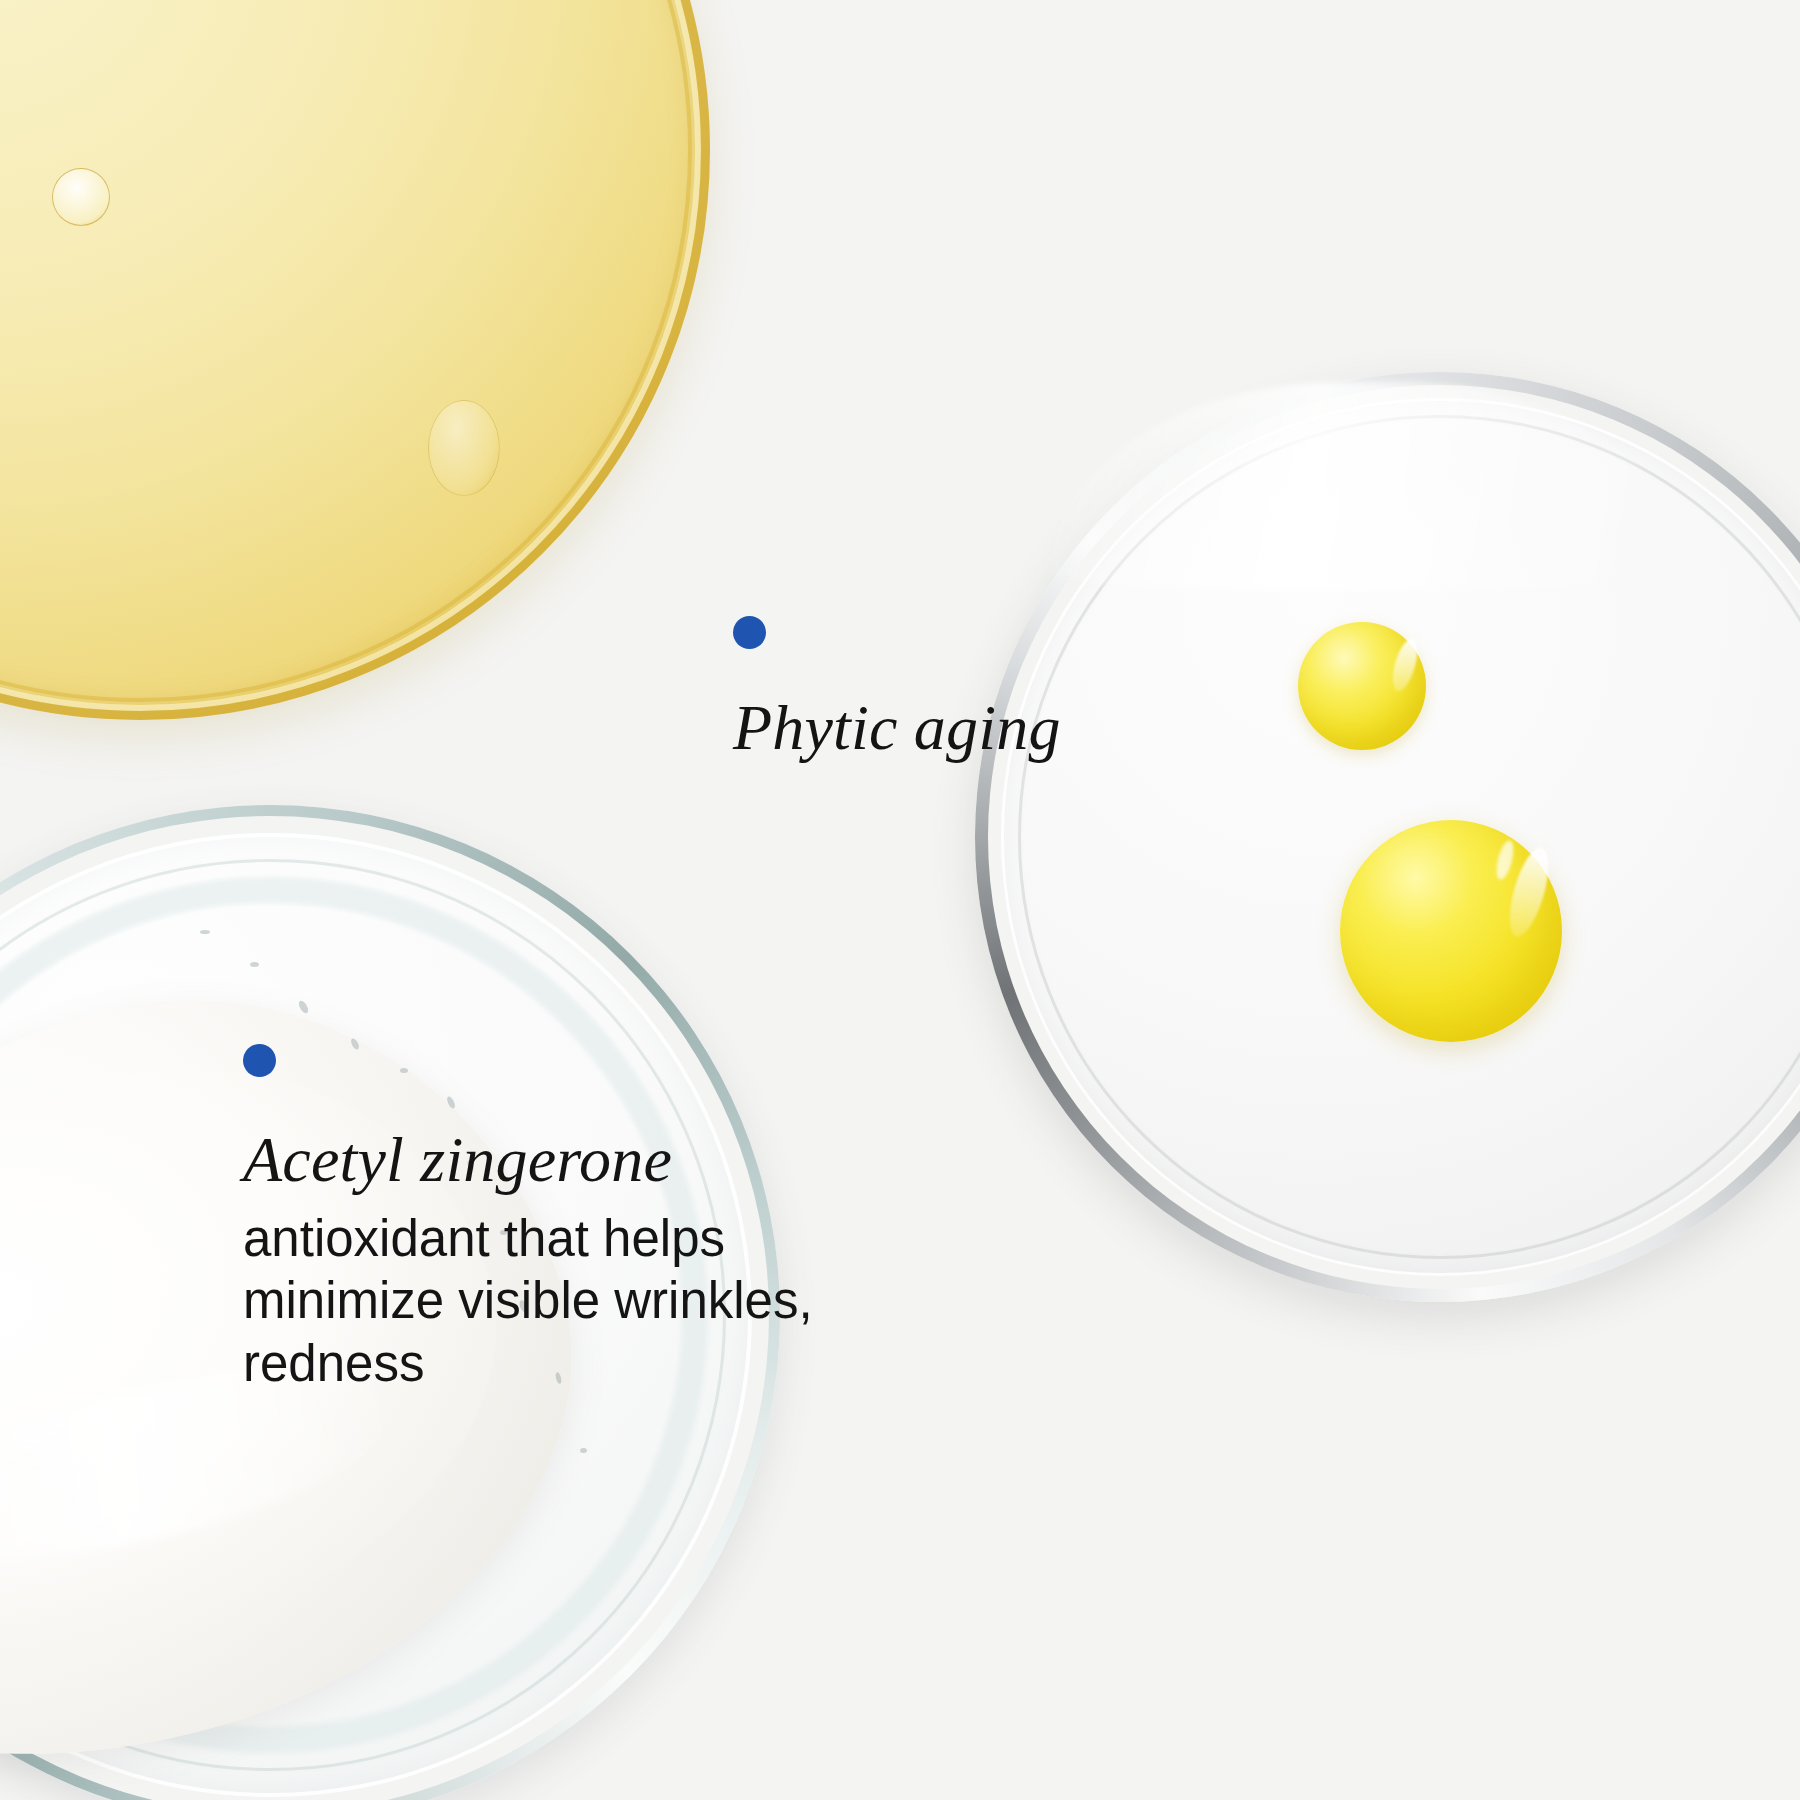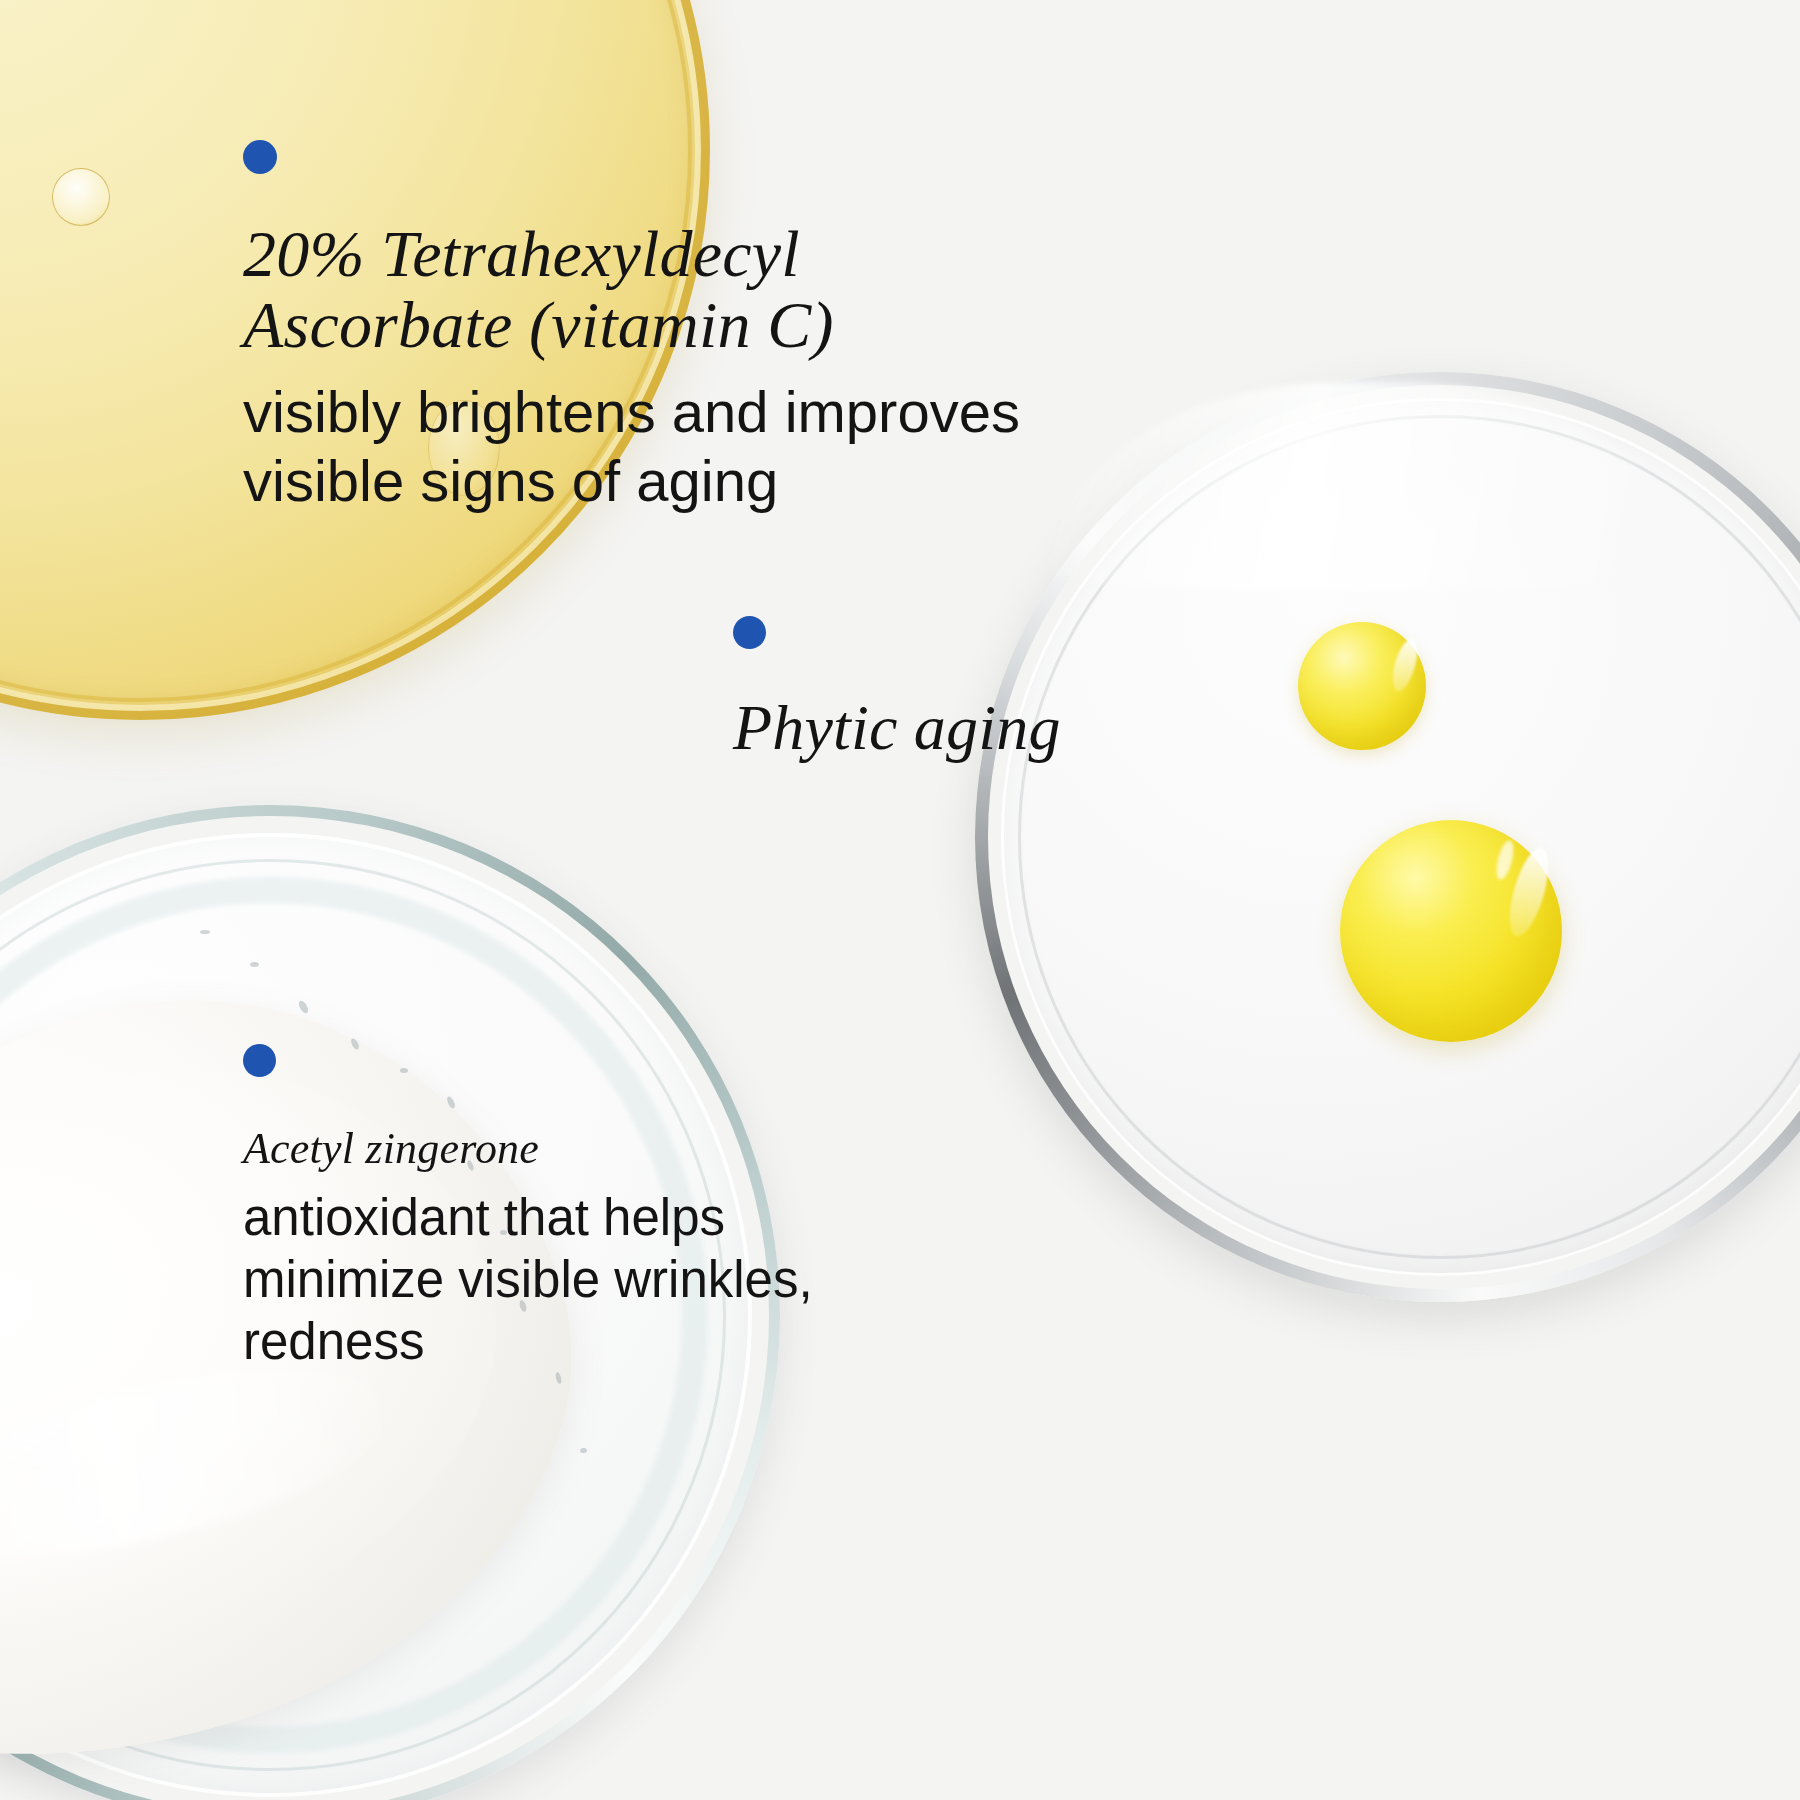--- a/index.html
+++ b/index.html
@@ -265,21 +265,21 @@
 
   
   #callout-phytic { left:733px; top:616px; width:600px; }
   #callout-phytic .bullet { width:33px; height:33px; }
   #callout-phytic .ing-name { font-size:64px; line-height:1.08; margin-top:44px; }
   #callout-phytic .ing-desc { font-size:57px; line-height:1.22; margin-top:16px; }
 
   
   #callout-acetyl { left:243px; top:1044px; width:740px; }
   #callout-acetyl .bullet { width:33px; height:33px; }
-  #callout-acetyl .ing-name { font-size:44px; line-height:1.08; margin-top:48px; }
+  #callout-acetyl .ing-name { font-size:64px; line-height:1.08; margin-top:48px; }
   #callout-acetyl .ing-desc { font-size:51px; line-height:1.22; margin-top:14px; }
 
   .nowrap { white-space:pre-line; }
 </style>
 </head>
 <body style="background: rgb(244, 244, 243);">
 
 <div id="stage">
 
   <div class="photo-layer">
@@ -321,27 +321,20 @@
       <span class="speck" style="left:556px;top:1372px;width:5px;height:12px;transform:rotate(-14deg)"></span>
       <span class="speck" style="left:580px;top:1448px;width:7px;height:5px"></span>
       <span class="speck" style="left:250px;top:962px;width:9px;height:5px"></span>
       <span class="speck" style="left:200px;top:930px;width:10px;height:4px"></span>
     </div>
 
   </div>
 
   <div class="text-layer">
 
-    <div class="callout" id="callout-vitc">
-      <div class="bullet" style="background: rgb(31, 85, 176);"></div>
-      <div class="ing-name nowrap">20% Tetrahexyldecyl
-Ascorbate (vitamin C)</div>
-      <div class="ing-desc nowrap">visibly brightens and improves
-visible signs of aging</div>
-    </div>
 
     <div class="callout" id="callout-phytic">
       <div class="bullet" style="background: rgb(31, 85, 176);"></div>
       <div class="ing-name nowrap">Phytic aging</div>
     </div>
 
     <div class="callout" id="callout-acetyl">
       <div class="bullet" style="background: rgb(31, 85, 176);"></div>
       <div class="ing-name nowrap">Acetyl zingerone</div>
       <div class="ing-desc nowrap">antioxidant that helps

